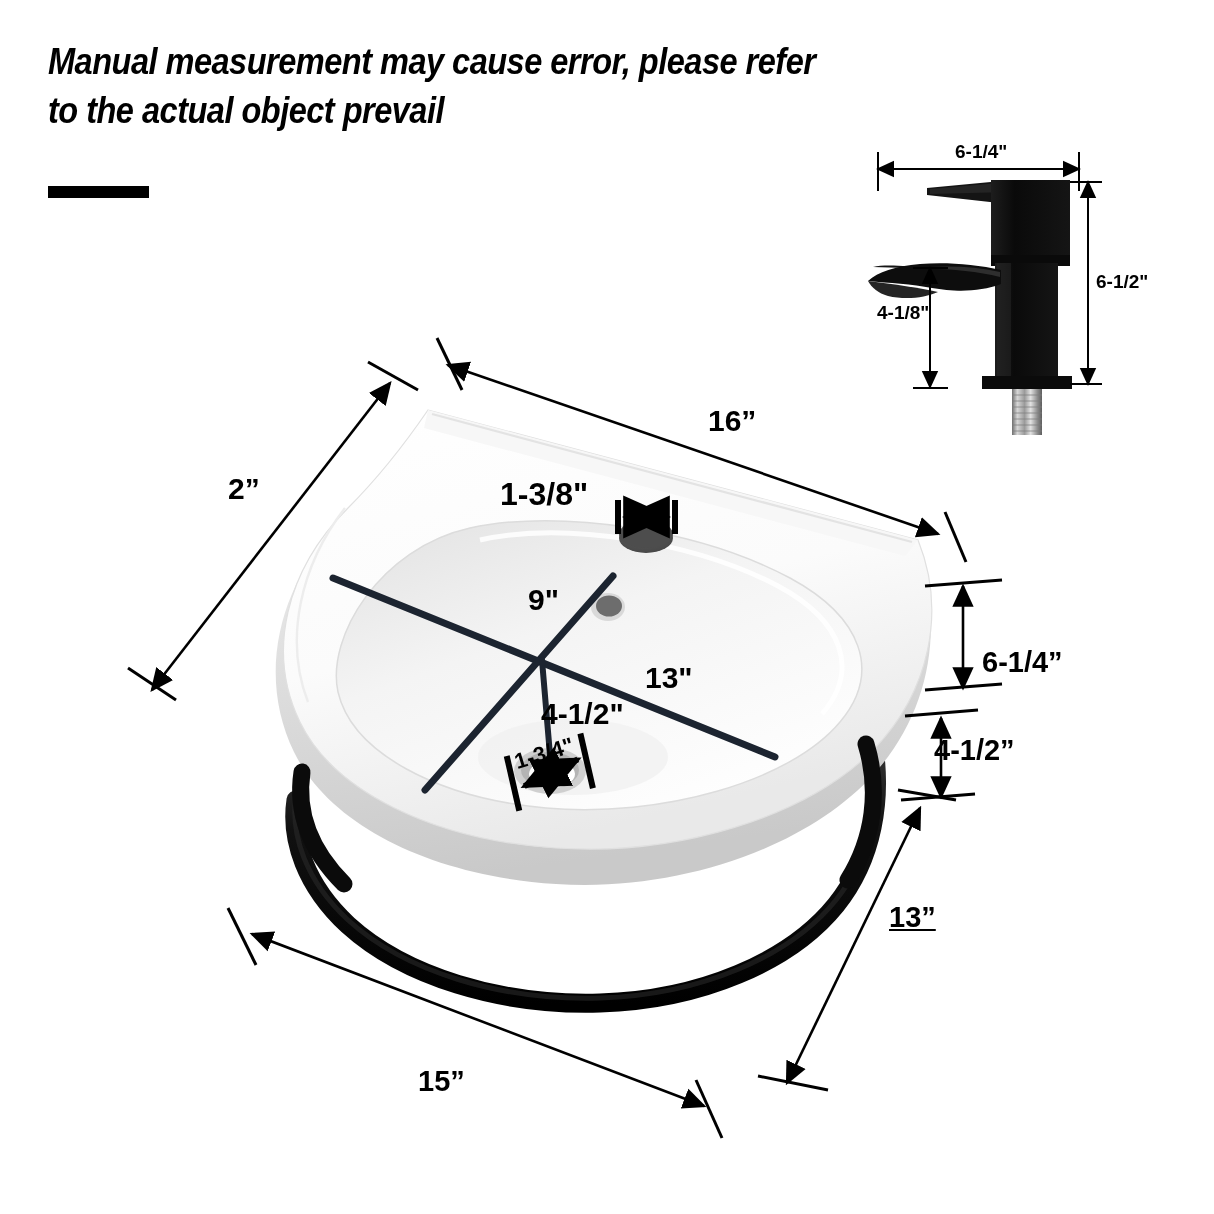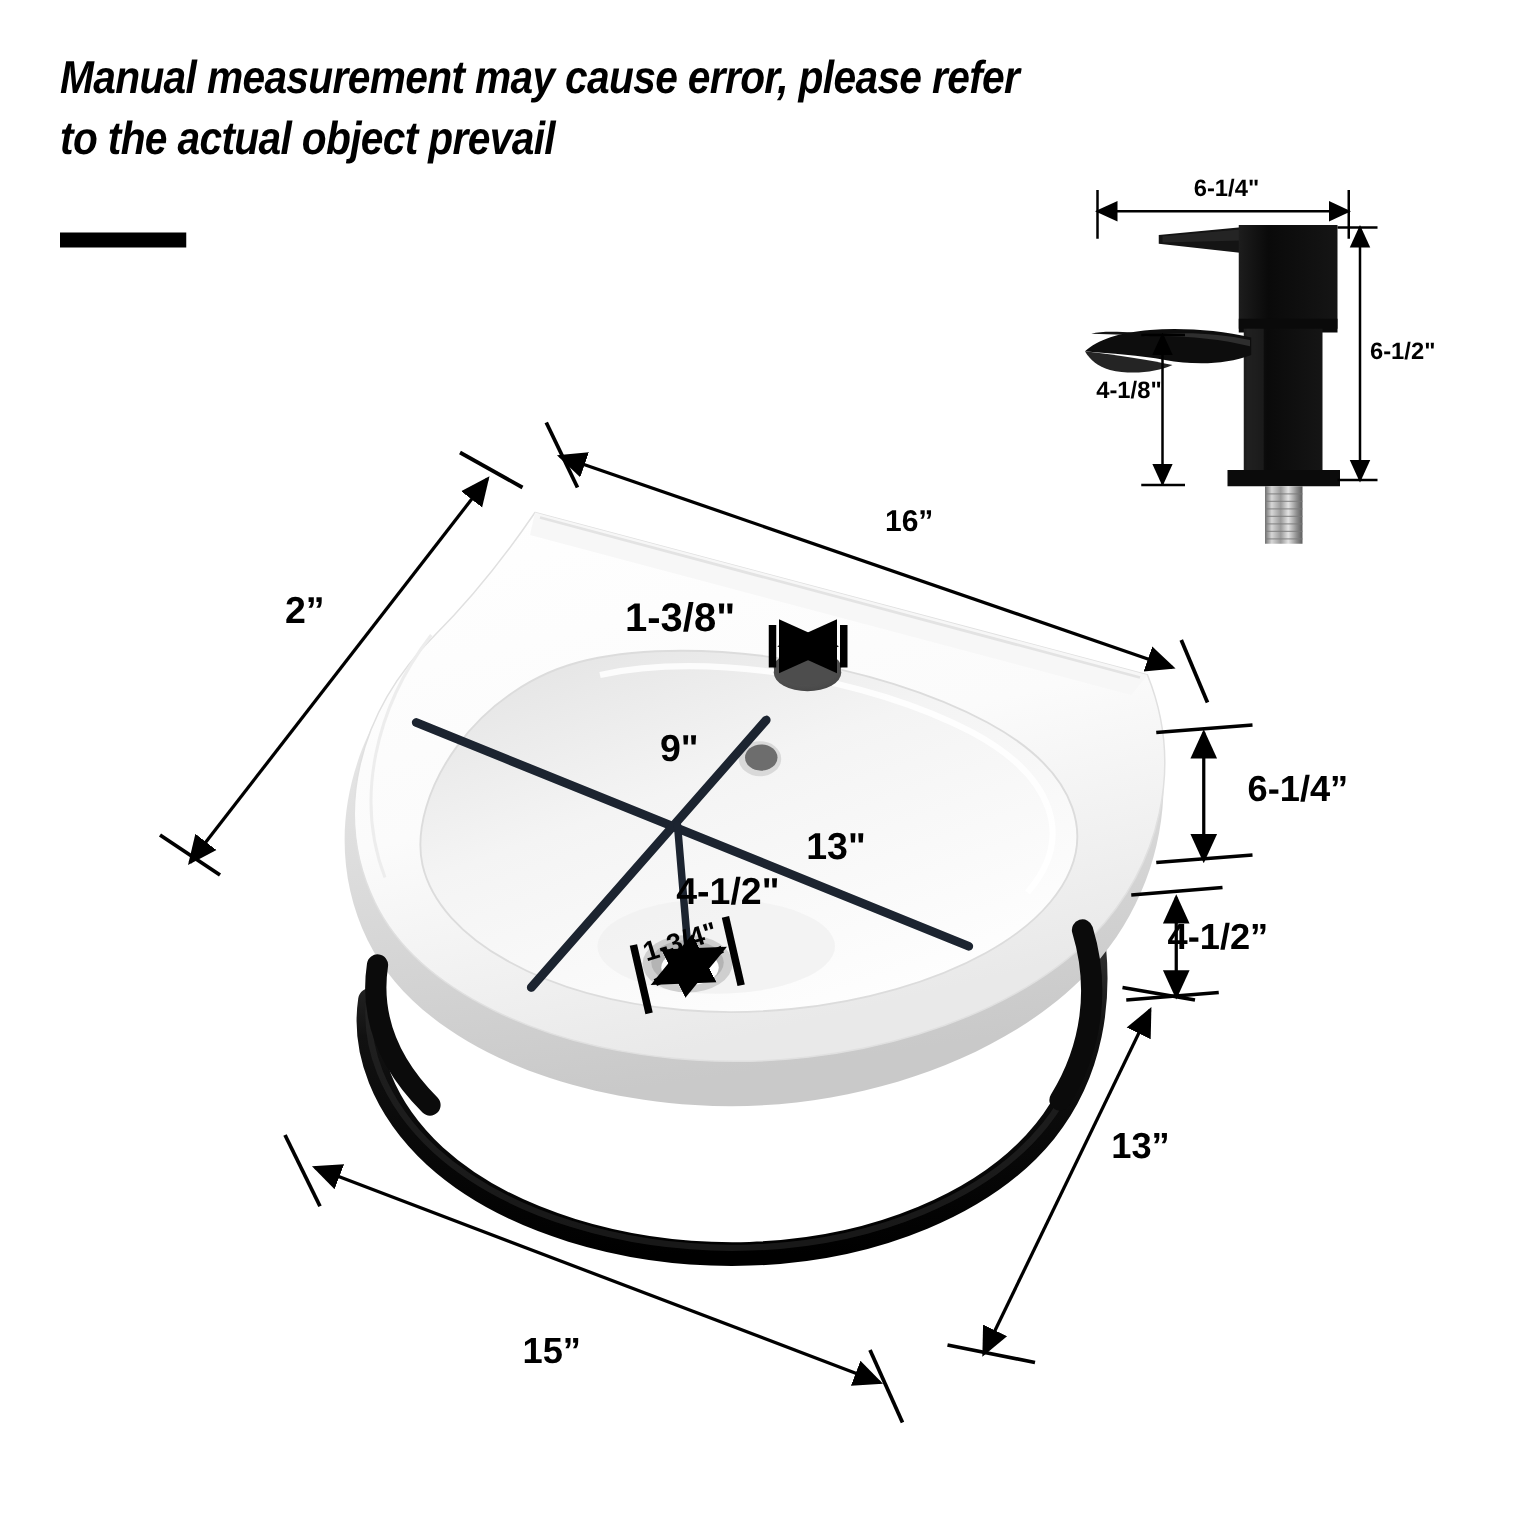--- a/index.html
+++ b/index.html
@@ -273,39 +273,39 @@
       <line x1="913" y1="268" x2="948" y2="268" stroke-width="2"></line>
       <line x1="913" y1="388" x2="948" y2="388" stroke-width="2"></line>
     </g>
 
     <rect x="48" y="186" width="101" height="12" fill="#000000"></rect>
   </svg>
 
   <div class="note-text">Manual measurement may cause error, please refer
 to the actual object prevail</div>
 
-  <div class="dim-label" style="left:708px; top:406px; font-size:24px;">16”</div>
+  <div class="dim-label" style="left:708px; top:406px; font-size:30px;">16”</div>
 
   <div class="dim-label" style="left:228px; top:474px; font-size:30px;">2”</div>
 
   <div class="dim-label" style="left:500px; top:478px; font-size:32px;">1-3/8"</div>
 
   <div class="dim-label" style="left:528px; top:585px; font-size:30px;">9"</div>
 
   <div class="dim-label" style="left:645px; top:663px; font-size:30px;">13"</div>
 
   <div class="dim-label" style="left:541px; top:699px; font-size:30px;">4-1/2"</div>
 
   <div class="dim-label" style="left:512px; top:752px; font-size:22px; transform:rotate(-17deg); transform-origin:left top;">1-3/4"</div>
 
-  <div class="dim-label" style="left:982px; top:618px; font-size:29px;margin-left:16px;">6-1/4”</div>
+  <div class="dim-label" style="left:982px; top:648px; font-size:29px;">6-1/4”</div>
 
   <div class="dim-label" style="left:934px; top:736px; font-size:29px;">4-1/2”</div>
 
-  <div class="dim-label" style="left:889px; top:903px; font-size:29px;">13”</div>
+  <div class="dim-label" style="left:889px; top:903px; font-size:29px;text-decoration:underline;">13”</div>
 
   <div class="dim-label" style="left:418px; top:1067px; font-size:29px;">15”</div>
 
   <div class="dim-label" style="left:955px; top:142px; font-size:19px;">6-1/4"</div>
 
   <div class="dim-label" style="left:1096px; top:272px; font-size:19px;">6-1/2"</div>
 
   <div class="dim-label" style="left:877px; top:303px; font-size:19px;">4-1/8"</div>
 
 </div>

